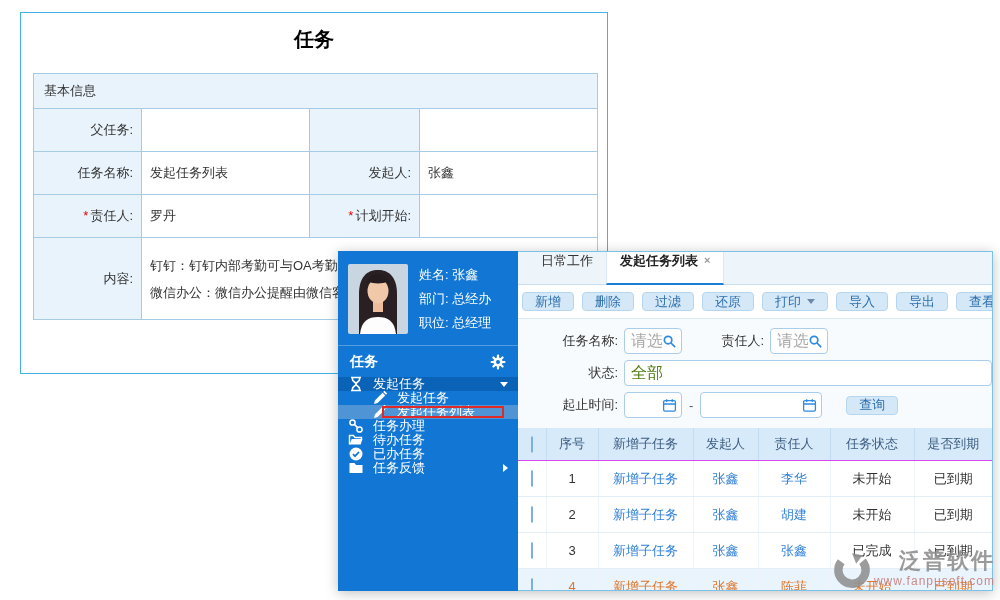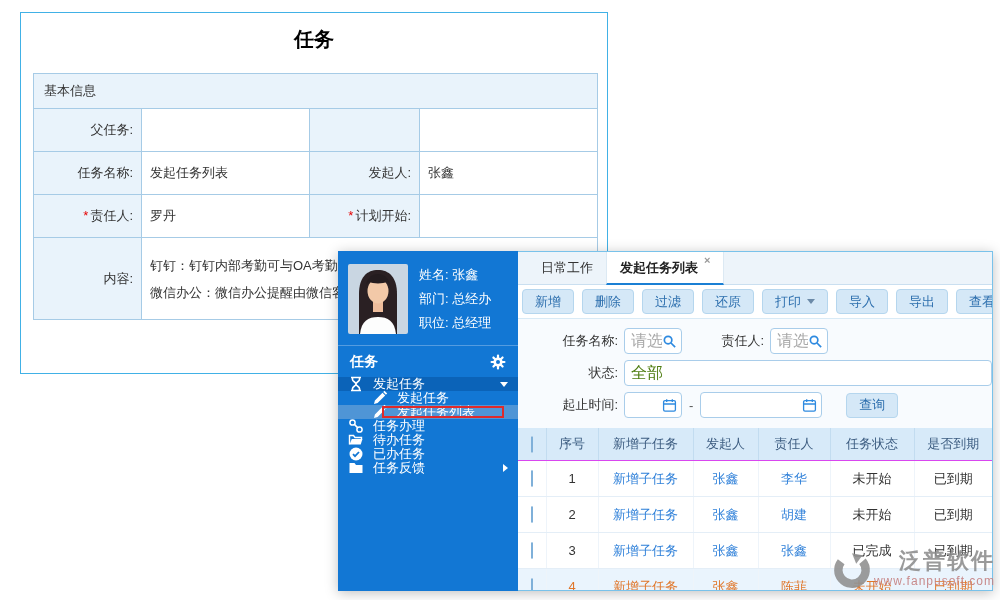--- a/index.html
+++ b/index.html
@@ -44,28 +44,28 @@
   .caret-down{width:0;height:0;border-left:4px solid transparent;border-right:4px solid transparent;
               border-top:5px solid #fff;margin-left:auto;}
   .caret-right{width:0;height:0;border-top:4px solid transparent;border-bottom:4px solid transparent;
                border-left:5px solid #fff;margin-left:auto;}
 
   
   .main{flex:1;background:#fff;border:1px solid #79c2ea;border-left:none;display:flex;
         flex-direction:column;box-sizing:border-box;overflow:hidden;}
   .tabbar{height:32px;background:#edf4fa;border-bottom:1px solid #cadff0;display:flex;
           align-items:stretch;padding-left:10px;flex:none;}
-  .tab{display:flex;align-items:center;padding:0 13px;font-size:13px;color:#333;}
+  .tab{display:flex;align-items:flex-start;padding:0 13px;font-size:13px;color:#333;}
   .tab.active{background:#fff;border-left:1px solid #dce9f3;border-right:1px solid #dce9f3;
               border-bottom:2px solid #1a7fd4;font-weight:bold;color:#222;margin-bottom:-1px;}
   .close-x{font-size:11px;color:#999;margin-left:6px;align-self:flex-start;margin-top:3px;line-height:1;}
 
   .toolbar{height:33px;display:flex;align-items:center;gap:8px;padding:0 8px 0 4px;
            border-bottom:1px solid #d8eaf6;flex:none;}
-  .btn{background:#d5e8f7;border:1px solid #b5d6ee;color:#2d6fae;font-size:13px;height:25px;
+  .btn{background:#d5e8f7;border:1px solid #b5d6ee;color:#2d6fae;font-size:13px;height:19px;
        padding:0 12px;border-radius:4px;display:flex;align-items:center;gap:6px;box-sizing:border-box;
        white-space:nowrap;cursor:default;}
   .btn-caret{width:0;height:0;border-left:4px solid transparent;border-right:4px solid transparent;
              border-top:5px solid #6b8aa8;}
 
   .filters{background:#f8fbfe;padding:5px 0 6px;flex:none;font-size:13px;color:#333;}
   .frow{height:30px;display:flex;align-items:center;padding-left:22px;margin:2px 0;}
   .flabel{min-width:78px;text-align:right;margin-right:6px;white-space:nowrap;}
   .ibox{background:#fff;border:1px solid #a9cdea;border-radius:4px;height:26px;display:flex;
         align-items:center;box-sizing:border-box;padding:0 4px 0 6px;}

